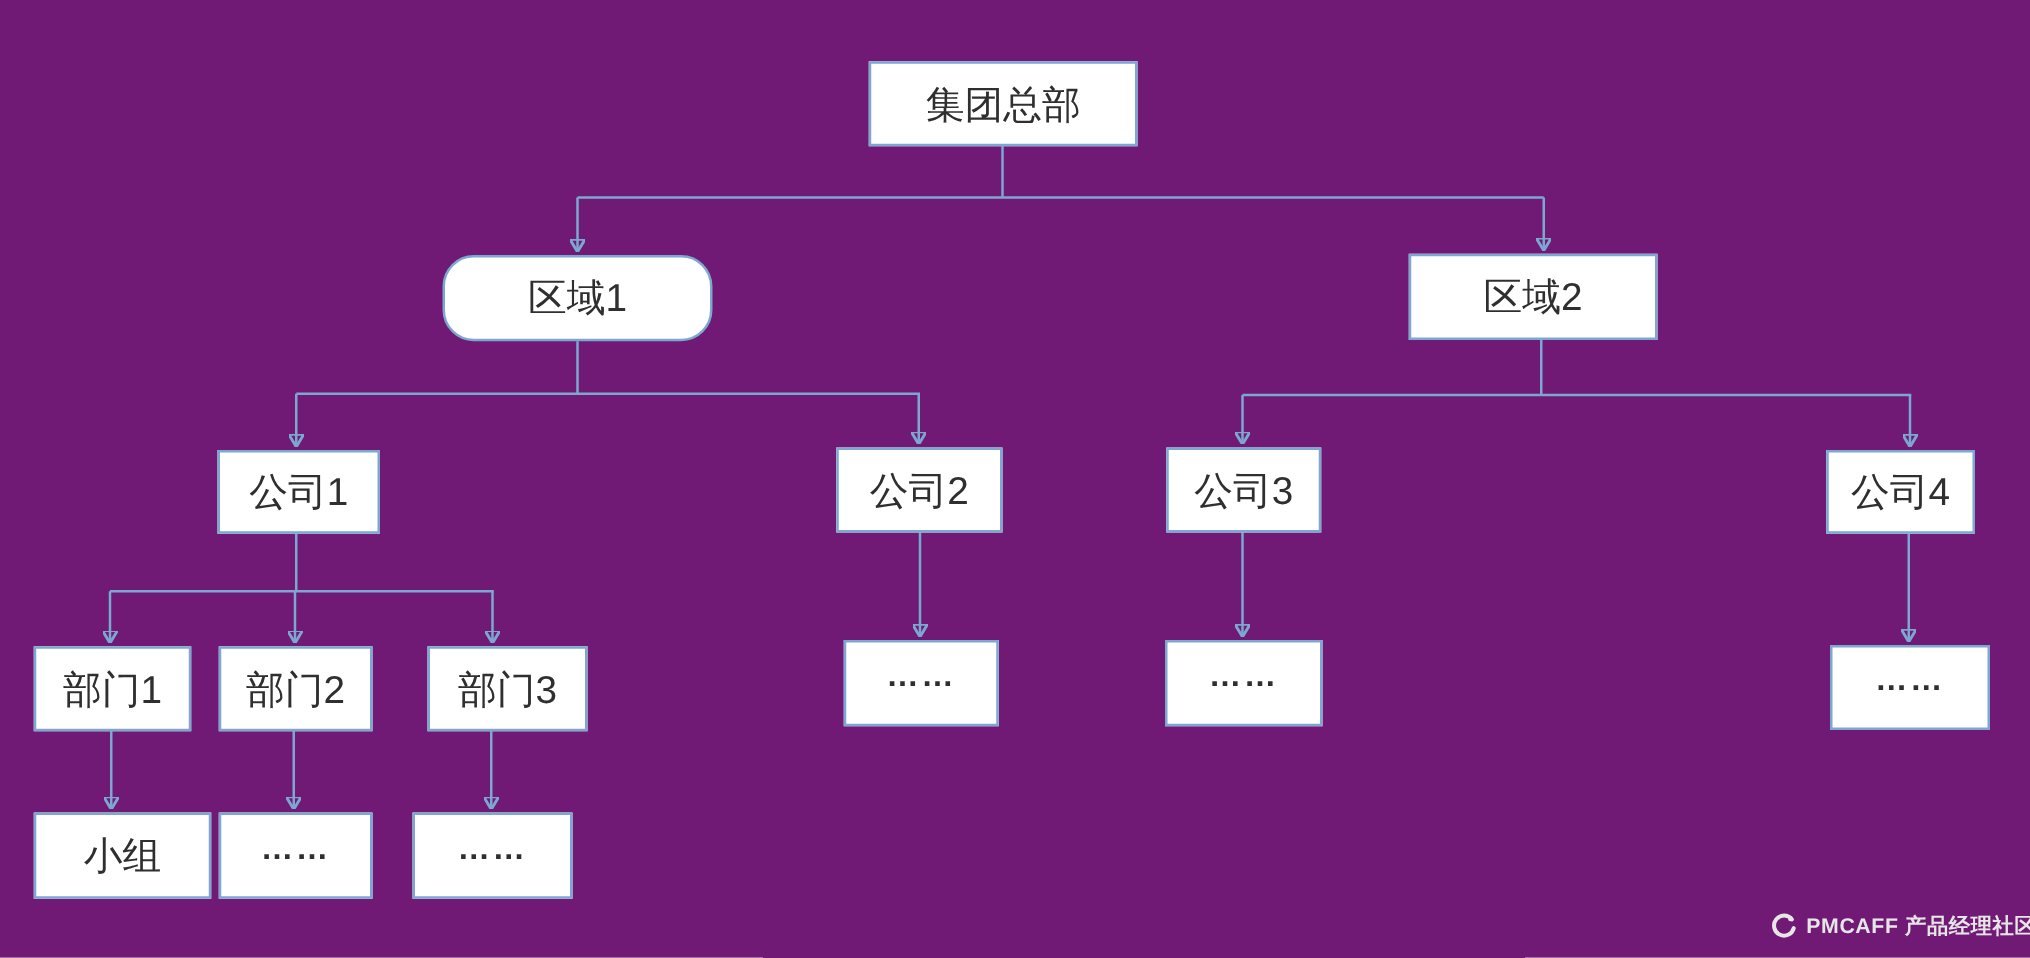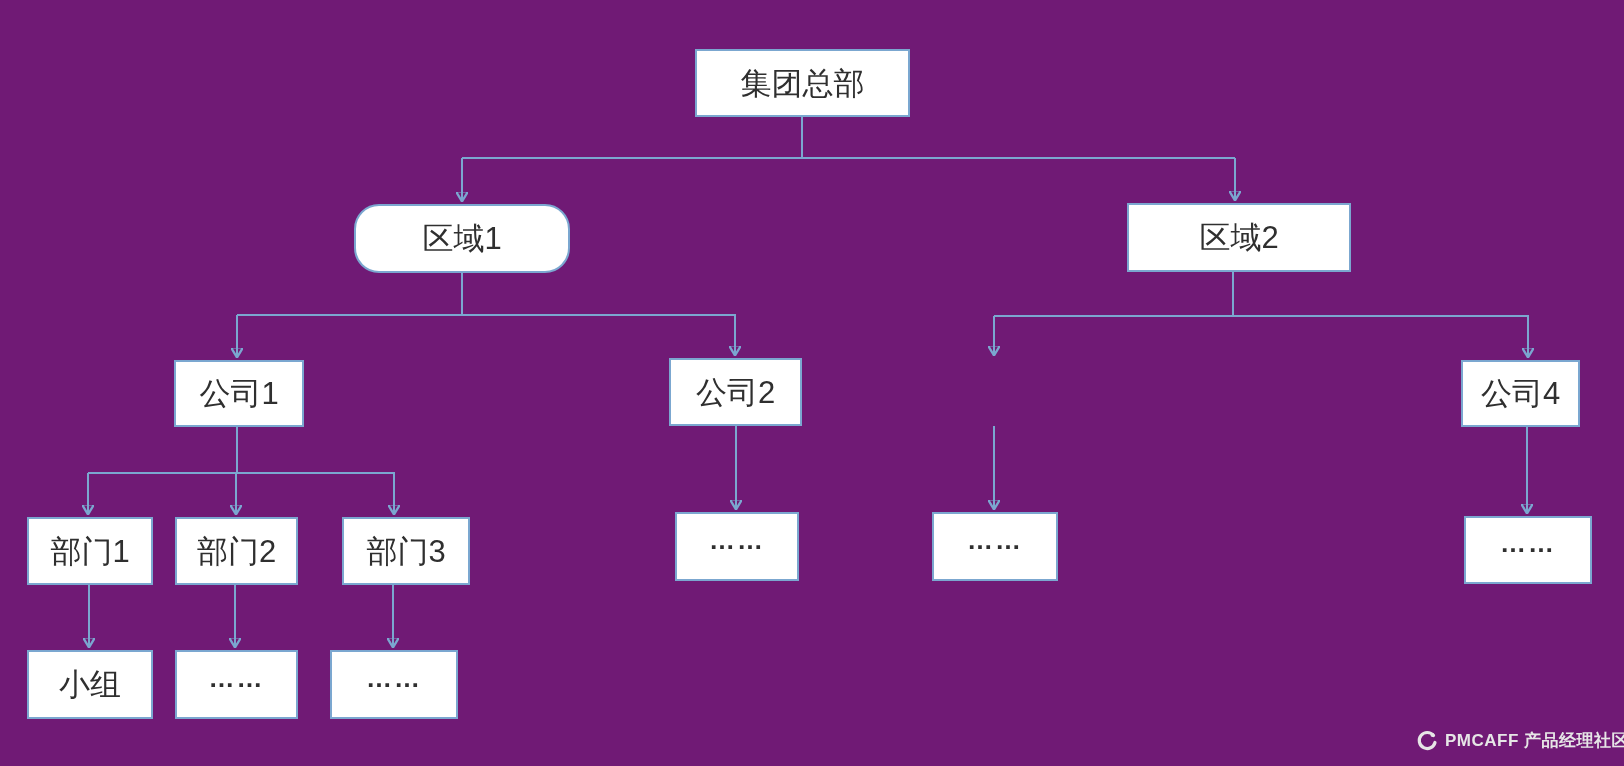--- a/index.html
+++ b/index.html
@@ -98,29 +98,32 @@
     <path d="M393 585 V646" marker-end="url(#ah)"></path>
   </svg>
 
   <div class="node" style="left:695px; top:49px; width:215px; height:68px;">
     <span class="node-label">集团总部</span>
   </div>
 
   <div class="node" style="left:354px; top:204px; width:216px; height:69px;border-radius:25px;">
     <span class="node-label">区域1</span>
   </div>
-  <div class="node" style="left:1127px; top:203px; width:224px; height:69px;">
+  <div class="node" style="left:1127px; top:203px; width:199px; height:69px;">
     <span class="node-label">区域2</span>
   </div>
 
   <div class="node" style="left:174px; top:360px; width:130px; height:67px;">
     <span class="node-label">公司1</span>
   </div>
   <div class="node" style="left:669px; top:358px; width:133px; height:68px;">
     <span class="node-label">公司2</span>
+  </div>
+  <div class="node" style="left:933px; top:358px; width:124px; height:68px;">
+    <span class="node-label">公司3</span>
   </div>
   <div class="node" style="left:1461px; top:360px; width:119px; height:67px;">
     <span class="node-label">公司4</span>
   </div>
 
   <div class="node" style="left:27px; top:517px; width:126px; height:68px;">
     <span class="node-label">部门1</span>
   </div>
   <div class="node" style="left:175px; top:517px; width:123px; height:68px;">
     <span class="node-label">部门2</span>
@@ -131,21 +134,21 @@
   <div class="node" style="left:675px; top:512px; width:124px; height:69px;">
     <span class="node-label dots">……</span>
   </div>
   <div class="node" style="left:932px; top:512px; width:126px; height:69px;">
     <span class="node-label dots">……</span>
   </div>
   <div class="node" style="left:1464px; top:516px; width:128px; height:68px;">
     <span class="node-label dots">……</span>
   </div>
 
-  <div class="node" style="left:27px; top:650px; width:126px; height:69px;">
+  <div class="node" style="left:27px; top:650px; width:142px; height:69px;">
     <span class="node-label">小组</span>
   </div>
   <div class="node" style="left:175px; top:650px; width:123px; height:69px;">
     <span class="node-label dots">……</span>
   </div>
   <div class="node" style="left:330px; top:650px; width:128px; height:69px;">
     <span class="node-label dots">……</span>
   </div>
 
   <div class="watermark">

